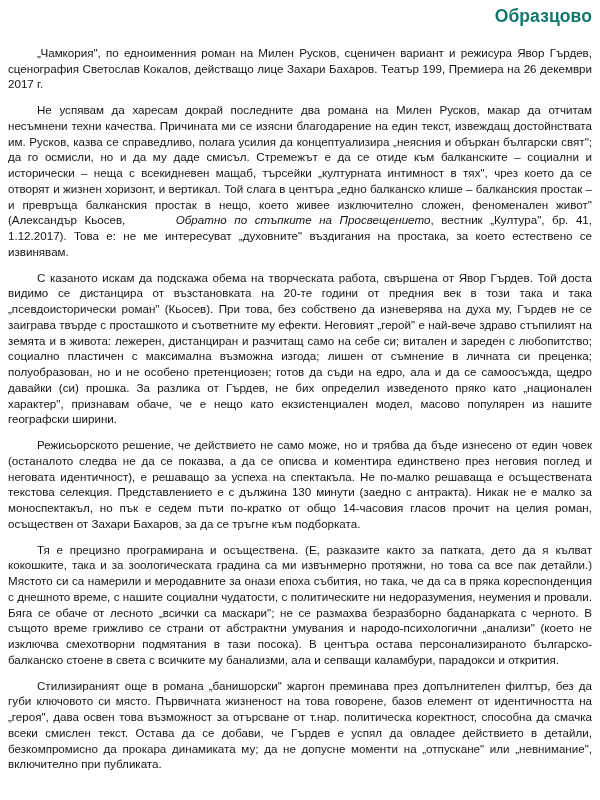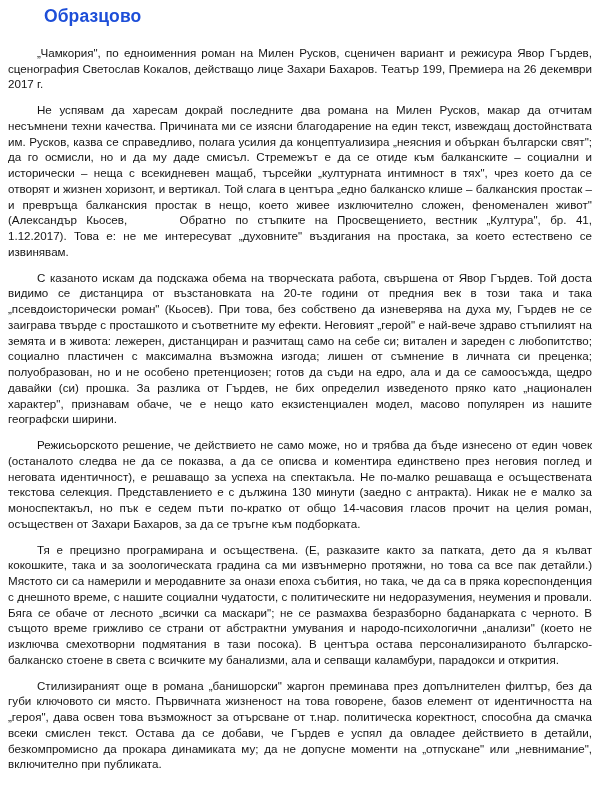--- a/index.html
+++ b/index.html
@@ -50,29 +50,30 @@
     word-spacing: 0.1px;
     color: #141414;
     hyphens: none;
   }
 
   p.para:last-child {
     margin-bottom: 0;
   }
 
   .it {
+    font-style: italic;
     margin-left: 43px;
   }
 </style>
 </head>
 <body>
 
 <div class="page">
 
-  <h1 class="doc-title" style="color: #1d4ed8;">Образцово</h1>
+  <h1 class="doc-title" style="color: #0f766e; text-align: right;">Образцово</h1>
 
   <div class="body-block">
 
     <p class="para">„Чамкория", по едноименния роман на Милен Русков, сценичен вариант и режисура Явор Гърдев, сценография Светослав Кокалов, действащо лице Захари Бахаров. Театър 199, Премиера на 26 декември 2017 г.</p>
 
     <p class="para"><span>Не успявам да харесам докрай последните два романа на Милен Русков, макар да отчитам несъмнени техни качества. Причината ми се изясни благодарение на един текст, извеждащ достойнствата им. Русков, казва се справедливо, полага усилия да концептуализира „неясния и объркан български свят"; да го осмисли, но и да му даде смисъл. Стремежът е да се отиде към балканските – социални и исторически – неща с всекидневен мащаб, търсейки „културната интимност в тях", чрез което да се отворят и жизнен хоризонт, и вертикал. Той слага в центъра „едно балканско клише – балканския простак – и превръща балканския простак в нещо, което живее изключително сложен, феноменален живот" (Александър Кьосев, </span><span class="it">Обратно по стъпките на Просвещението</span><span>, вестник „Култура", бр. 41, 1.12.2017). Това е: не ме интересуват „духовните" въздигания на простака, за което естествено се извинявам.</span></p>
 
     <p class="para">С казаното искам да подскажа обема на творческата работа, свършена от Явор Гърдев. Той доста видимо се дистанцира от възстановката на 20-те години от предния век в този така и така „псевдоисторически роман" (Кьосев). При това, без собствено да изневерява на духа му, Гърдев не се заиграва твърде с просташкото и съответните му ефекти. Неговият „герой" е най-вече здраво стъпилият на земята и в живота: лежерен, дистанциран и разчитащ само на себе си; витален и зареден с любопитство; социално пластичен с максимална възможна изгода; лишен от съмнение в личната си преценка; полуобразован, но и не особено претенциозен; готов да съди на едро, ала и да се самоосъжда, щедро давайки (си) прошка. За разлика от Гърдев, не бих определил изведеното пряко като „национален характер", признавам обаче, че е нещо като екзистенциален модел, масово популярен из нашите географски ширини.</p>
 
     <p class="para">Режисьорското решение, че действието не само може, но и трябва да бъде изнесено от един човек (останалото следва не да се показва, а да се описва и коментира единствено през неговия поглед и неговата идентичност), е решаващо за успеха на спектакъла. Не по-малко решаваща е осъществената текстова селекция. Представлението е с дължина 130 минути (заедно с антракта). Никак не е малко за моноспектакъл, но пък е седем пъти по-кратко от общо 14-часовия гласов прочит на целия роман, осъществен от Захари Бахаров, за да се тръгне към подборката.</p>

